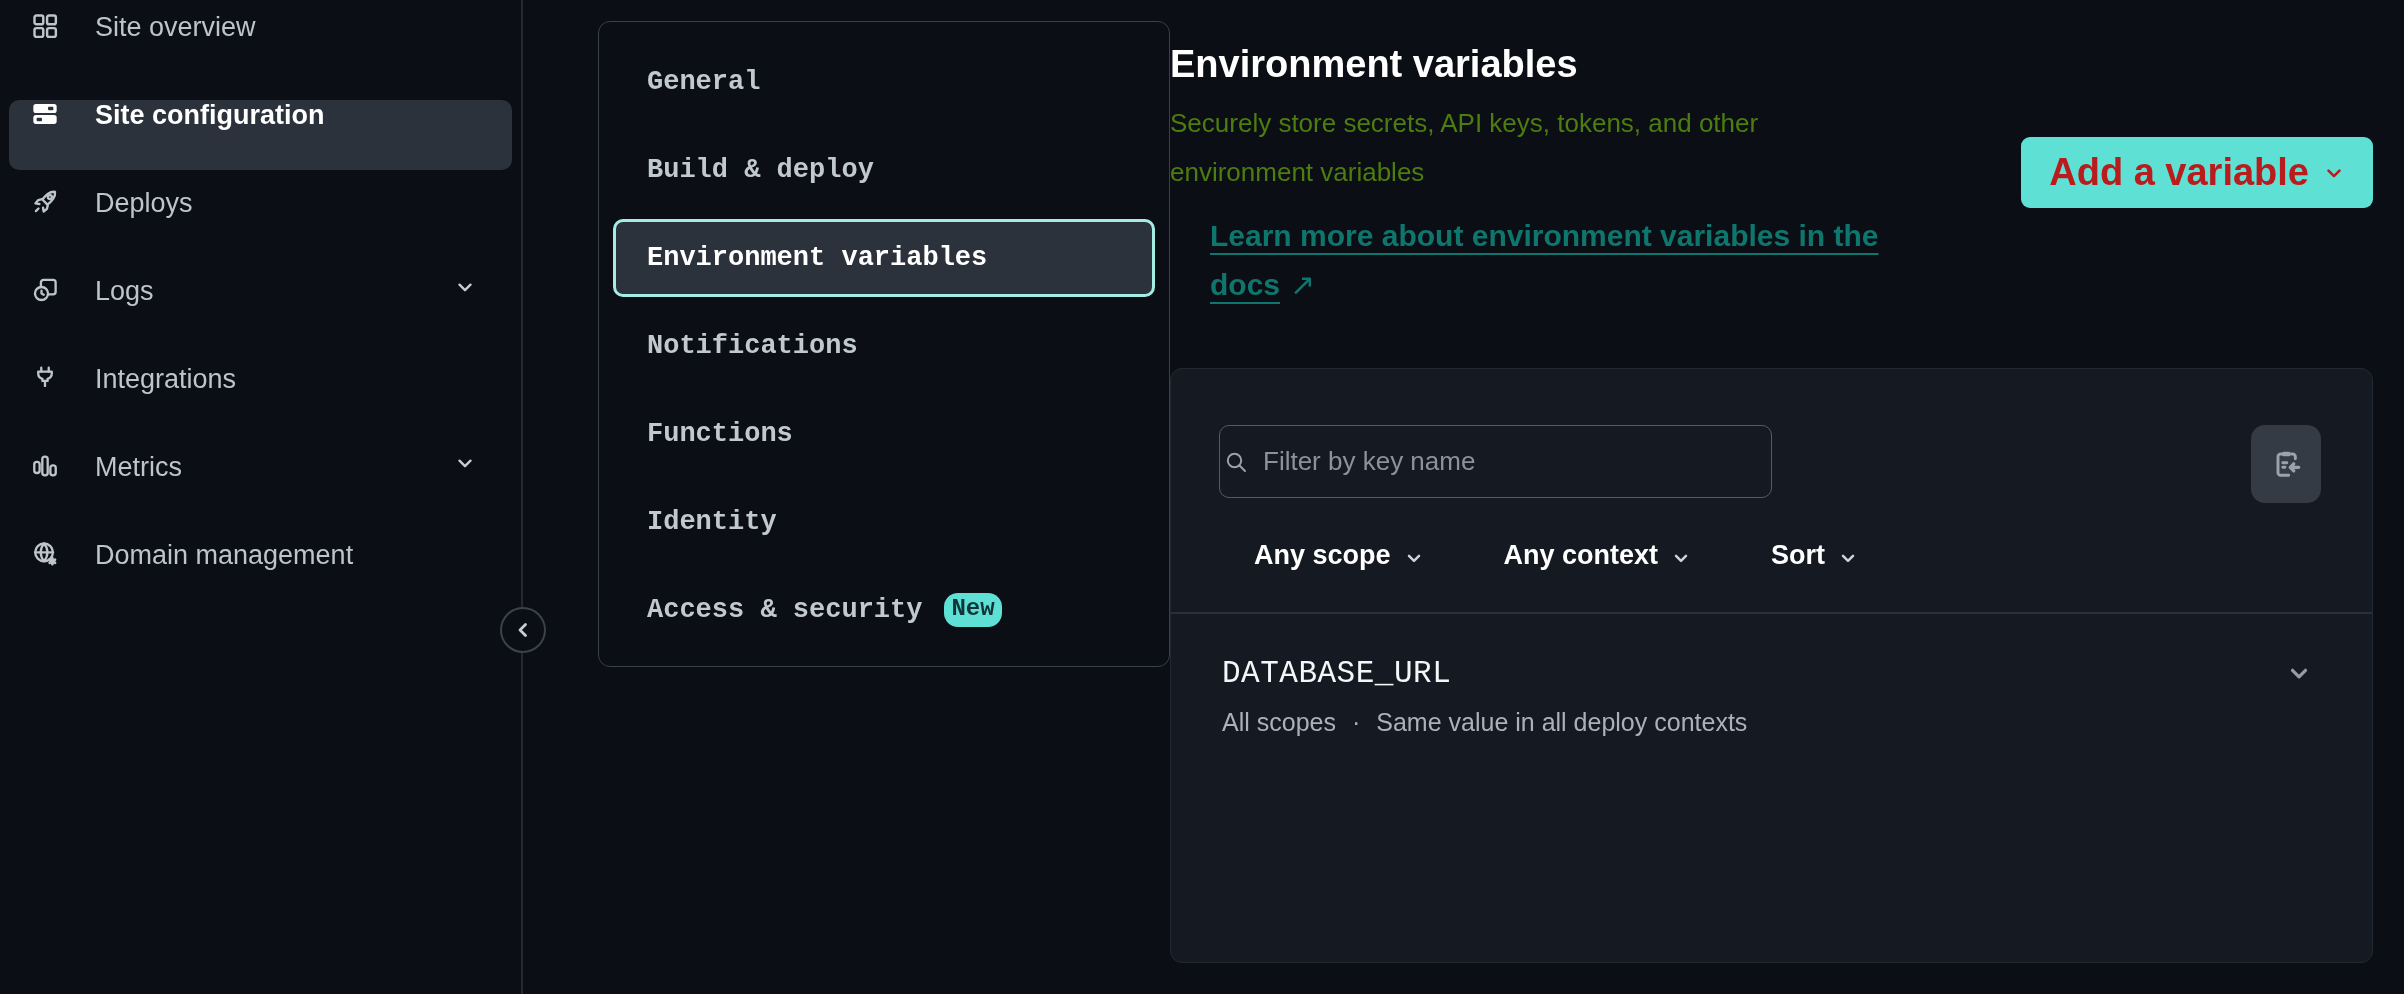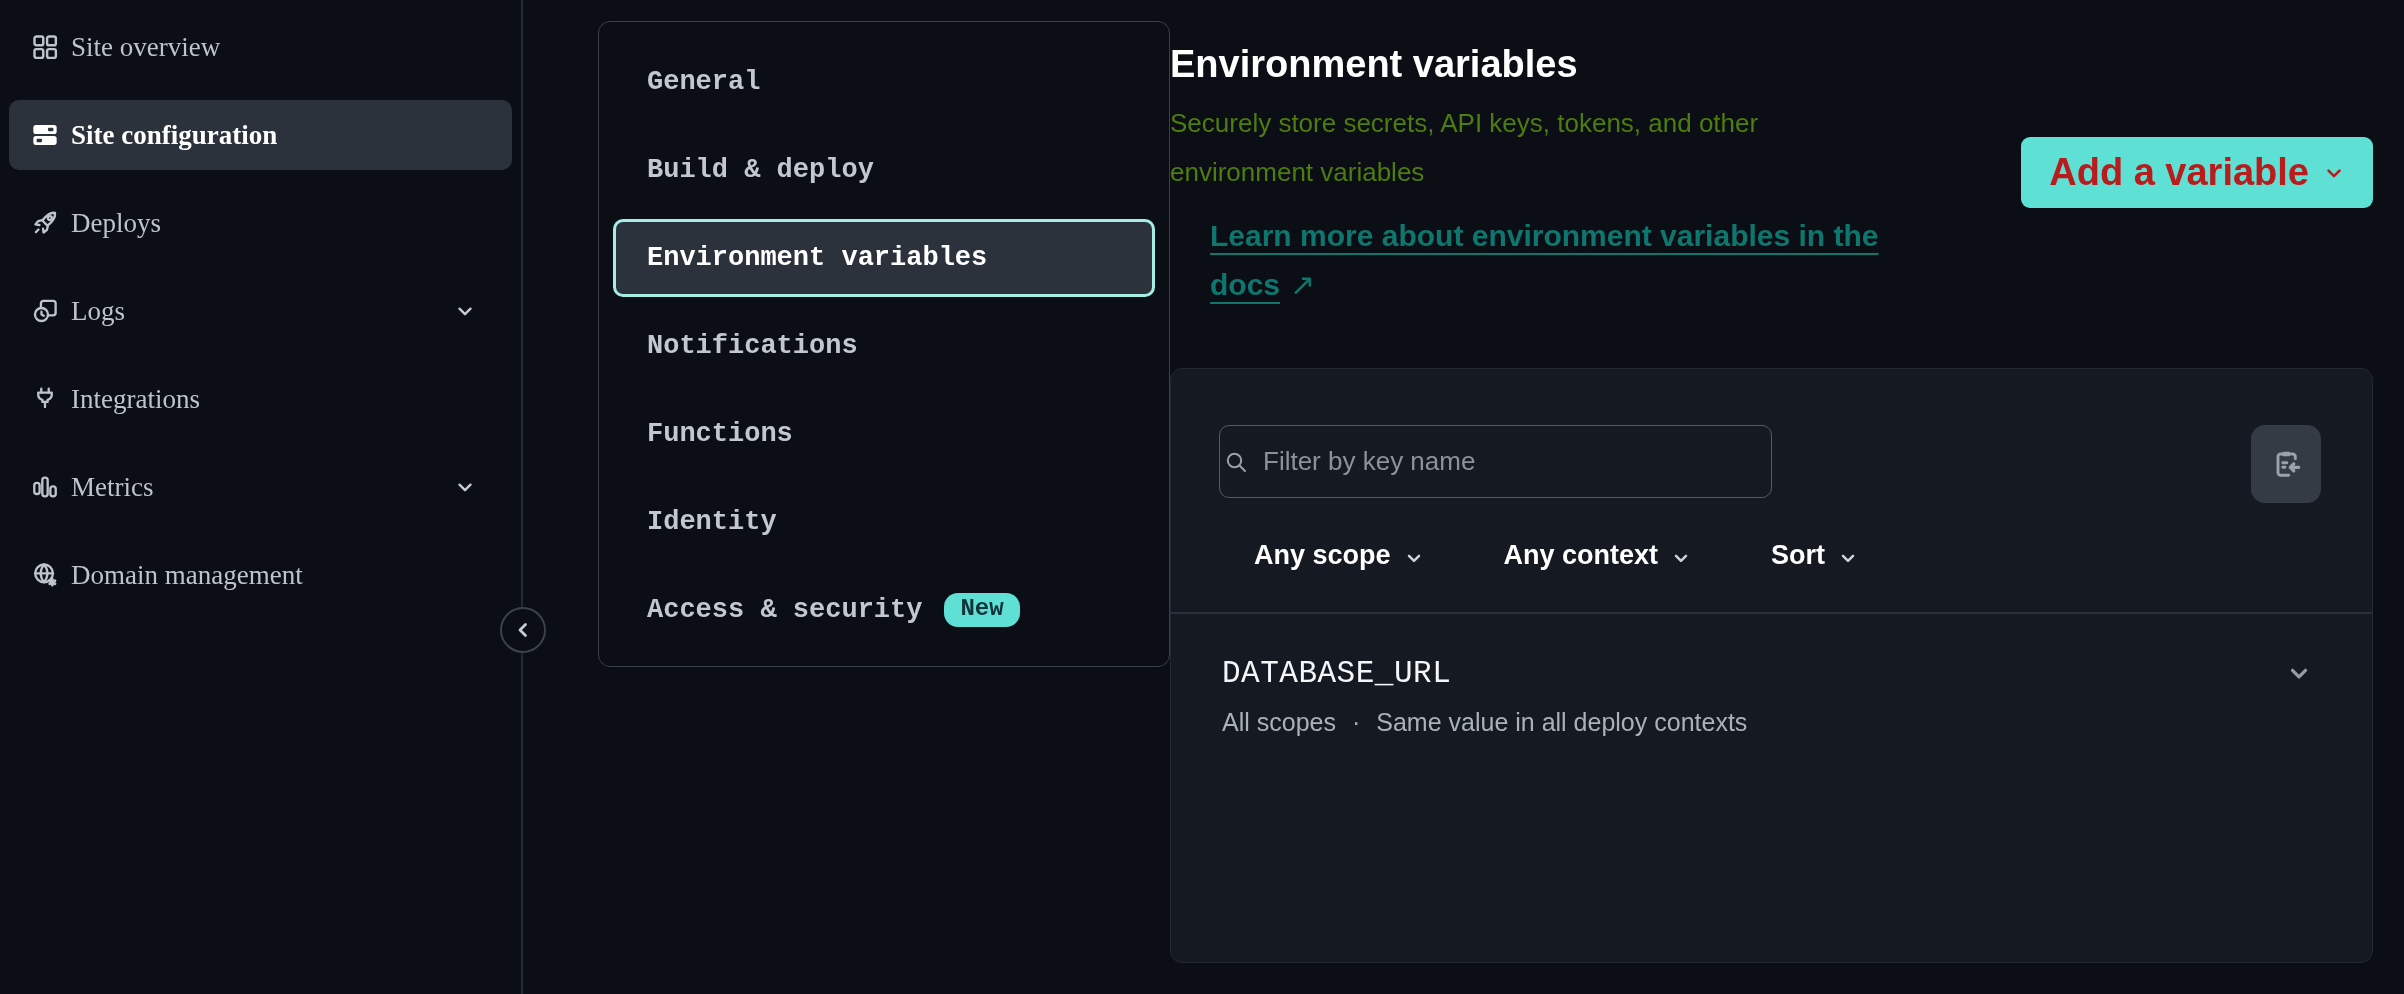--- a/index.html
+++ b/index.html
@@ -11,22 +11,22 @@
   }
   svg { display:block; }
 
   
   .sidebar {
     position:absolute; left:0; top:0; bottom:0; width:523px;
     border-right:2px solid #242932; padding-top:12px;
   }
   .side-item {
     height:70px; margin:0 9px 18px 9px; border-radius:10px;
-    display:flex; align-items:center; padding:0 0 0 22px; gap:12px;
-    color:#bdc4cc; font-size:27px; cursor:pointer;font-family:Liberation Serif, serif;
+    display:flex; padding:0 0 0 22px; gap:36px;
+    color:#bdc4cc; font-size:27px; cursor:pointer;
   }
   .side-item .ic { width:28px; height:28px; color:#bdc4cc; flex:0 0 28px; }
   .side-item.active { background:#2b323b; color:#ffffff; font-weight:bold; }
   .side-item.active .ic { color:#ffffff; }
   .side-caret { margin-left:auto; margin-right:36px; color:#c6ccd4; }
 
   .collapse-btn {
     position:absolute; left:500px; top:607px; width:46px; height:46px;
     border-radius:50%; background:#0b0e14; border:2px solid #3b424b;
     display:flex; align-items:center; justify-content:center; color:#c8ced6;
@@ -42,21 +42,21 @@
     height:88px; display:flex; align-items:center; padding:0 24px 0 34px;
     color:#c2c8d0; font-size:27px; font-weight:bold; border-radius:10px;
     cursor:pointer; gap:22px;
   }
   .subnav-item.active {
     height:78px; margin:5px 0; border:3px solid #a5ece4;
     background:#2b323b; color:#ffffff; padding:0 21px 0 31px;
   }
   .badge {
     background:#5fe0d5; color:#11333a; font-size:24px; font-weight:bold;
-    padding:4px 16px 6px; border-radius:14px; line-height:1;
+    padding:4px 7px 6px; border-radius:14px; line-height:1;
   }
 
   
   .content { position:absolute; left:1170px; top:0; width:1203px; }
   .page-title { margin-top:42px; font-size:38px; line-height:44px; font-weight:bold; color:#ffffff; }
   .page-desc { margin-top:13px; width:730px; font-size:26px; line-height:49px; color:#4d7c0f; }
   .page-desc span { display:block; }
   .doc-link {
     display:block; margin-top:14px; width:760px; font-size:30px; line-height:49px;
     font-weight:bold; color:#0f766e; cursor:pointer;margin-left:40px;

